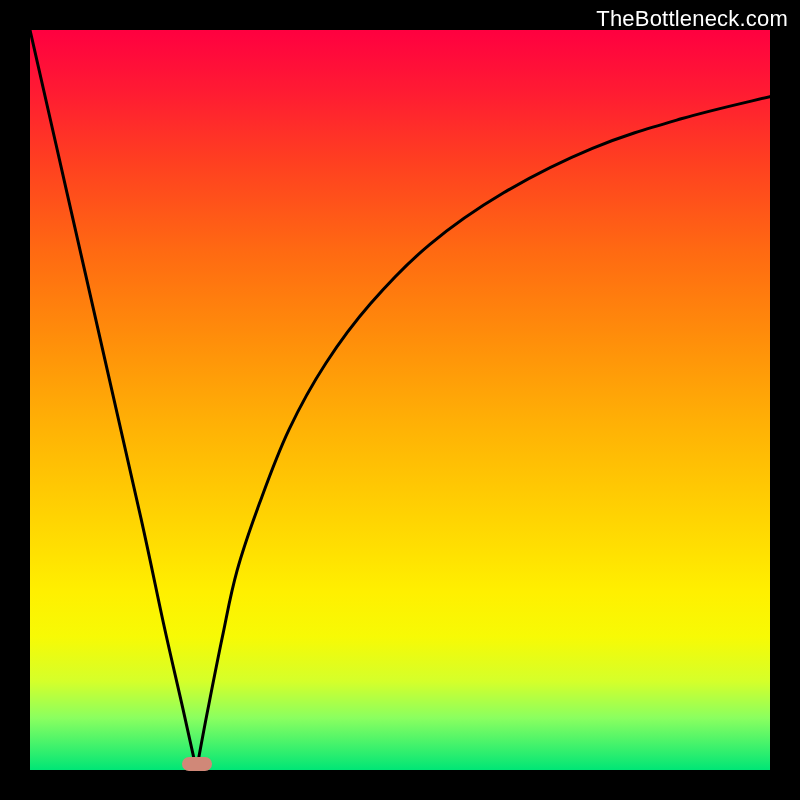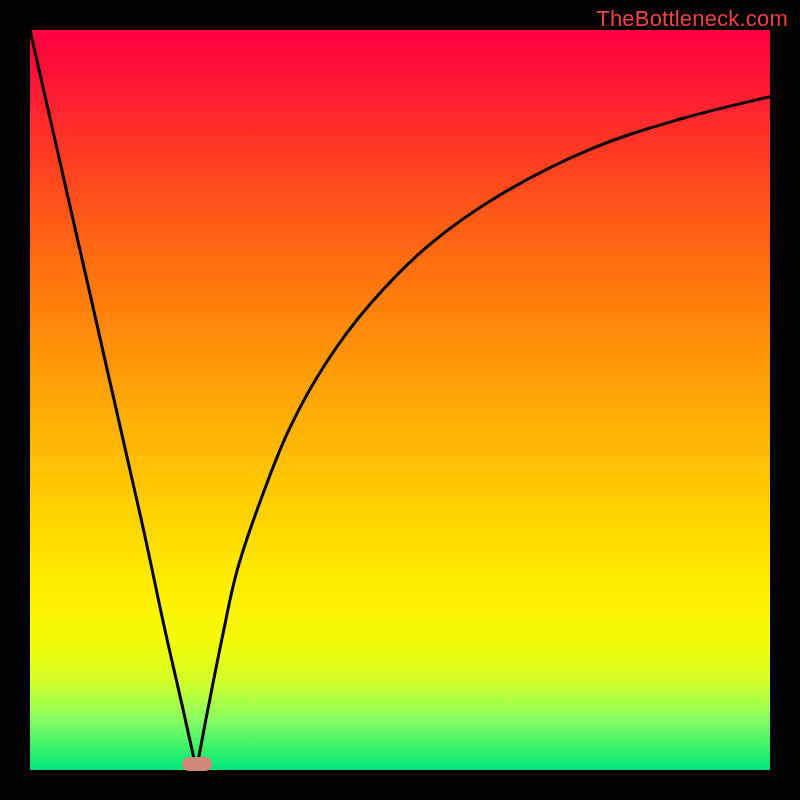--- a/index.html
+++ b/index.html
@@ -52,21 +52,21 @@
     width: 30px;
     height: 14px;
     border-radius: 7px;
     background: #d08878;
     transform: translate(-50%, -50%);
   }
   .watermark {
     position: absolute;
     top: 6px;
     right: 12px;
-    color: #ef4444;
+    color: #ffffff;
     font-size: 22px;
     letter-spacing: 0.2px;
     font-weight: 400;
     user-select: none;
     white-space: nowrap;
   }
 </style>
 </head>
 <body>
 

